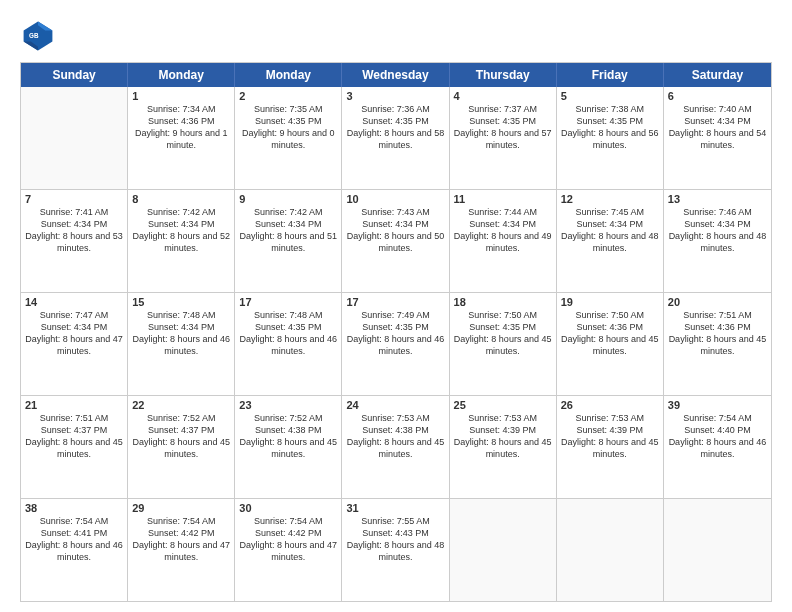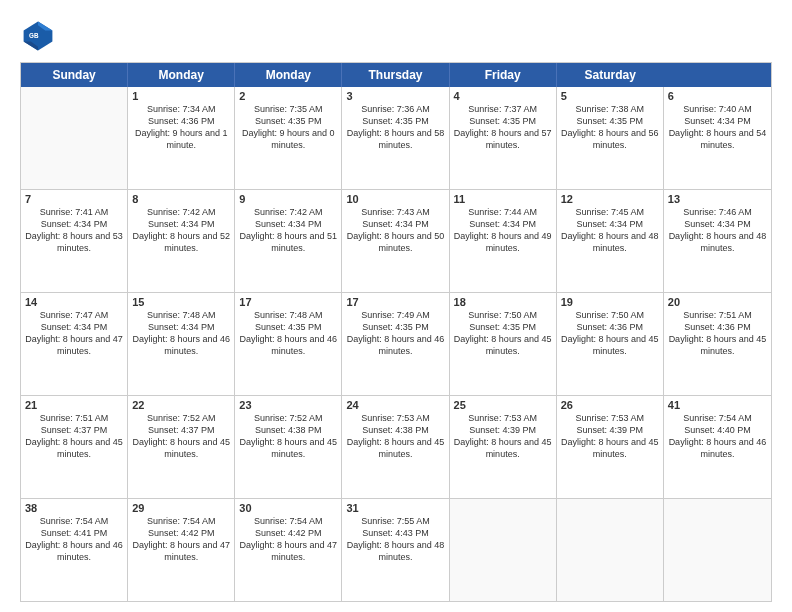--- a/index.html
+++ b/index.html
@@ -125,20 +125,21 @@
       <div class="month-title"></div>
       <div class="subtitle"></div>
     </div>
   </div>
 
   <div class="calendar">
     <div class="cal-header">
     <div class="cal-header-cell">Sunday</div>
         <div class="cal-header-cell">Monday</div>
         <div class="cal-header-cell">Monday</div>
+        <div class="cal-header-cell">Wednesday</div>
         <div class="cal-header-cell">Thursday</div>
         <div class="cal-header-cell">Friday</div>
         <div class="cal-header-cell">Saturday</div>
       </div>
     <div class="cal-body">
     <div class="cal-row">
           <div class="cal-cell empty"></div>
           <div class="cal-cell">
             <div class="day-num">1</div>
             <div class="cell-text">Sunrise: 7:34 AM<br>Sunset: 4:36 PM<br>Daylight: 9 hours and 1 minute.</div>
@@ -243,21 +244,21 @@
           </div>
           <div class="cal-cell">
             <div class="day-num">25</div>
             <div class="cell-text">Sunrise: 7:53 AM<br>Sunset: 4:39 PM<br>Daylight: 8 hours and 45 minutes.</div>
           </div>
           <div class="cal-cell">
             <div class="day-num">26</div>
             <div class="cell-text">Sunrise: 7:53 AM<br>Sunset: 4:39 PM<br>Daylight: 8 hours and 45 minutes.</div>
           </div>
           <div class="cal-cell">
-            <div class="day-num">41</div>
+            <div class="day-num">39</div>
             <div class="cell-text">Sunrise: 7:54 AM<br>Sunset: 4:40 PM<br>Daylight: 8 hours and 46 minutes.</div>
           </div>
         </div>
         <div class="cal-row">
           <div class="cal-cell">
             <div class="day-num">38</div>
             <div class="cell-text">Sunrise: 7:54 AM<br>Sunset: 4:41 PM<br>Daylight: 8 hours and 46 minutes.</div>
           </div>
           <div class="cal-cell">
             <div class="day-num">29</div>

